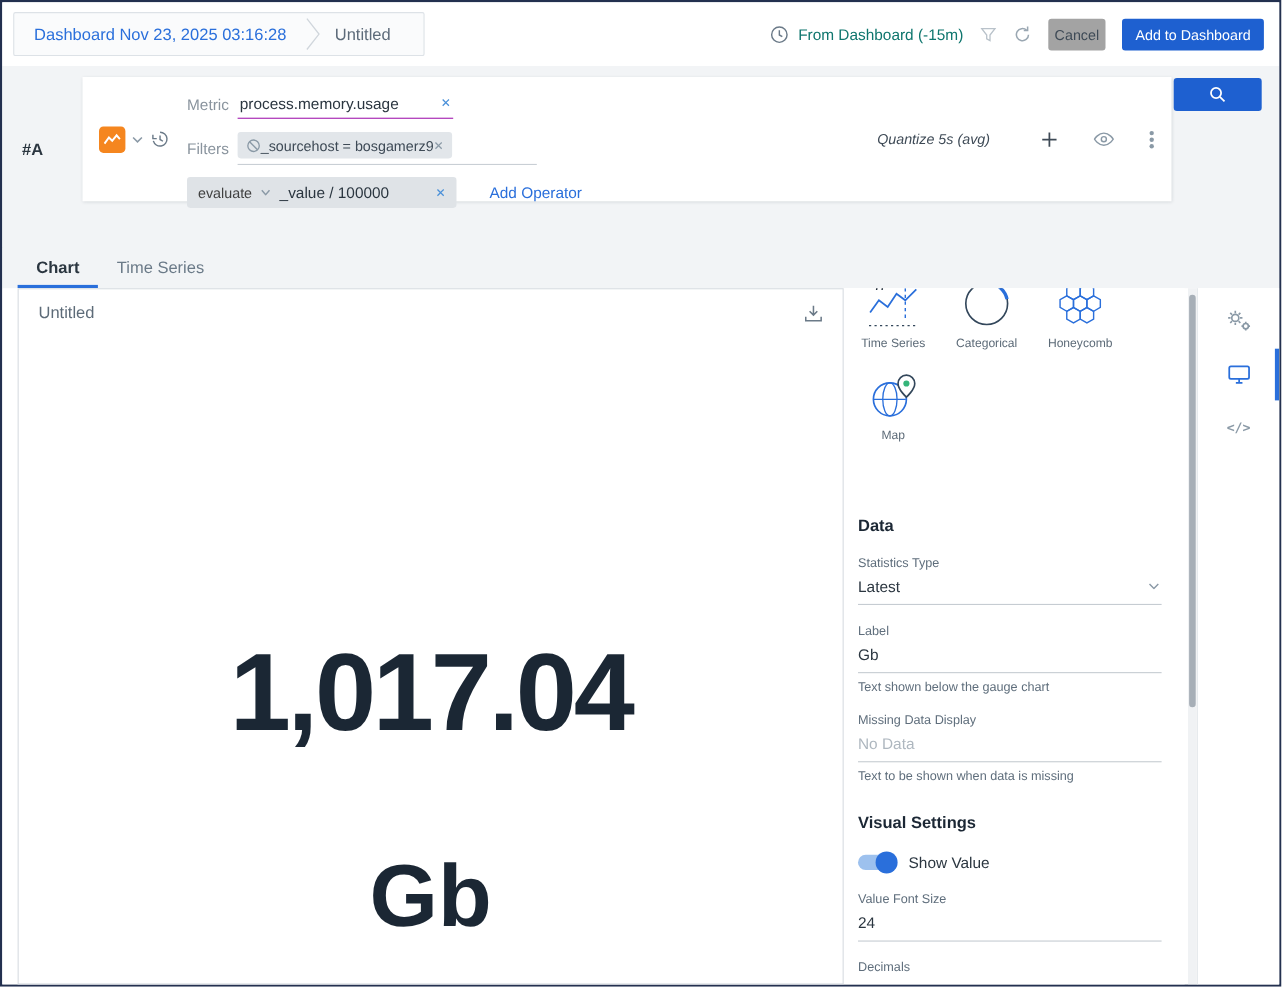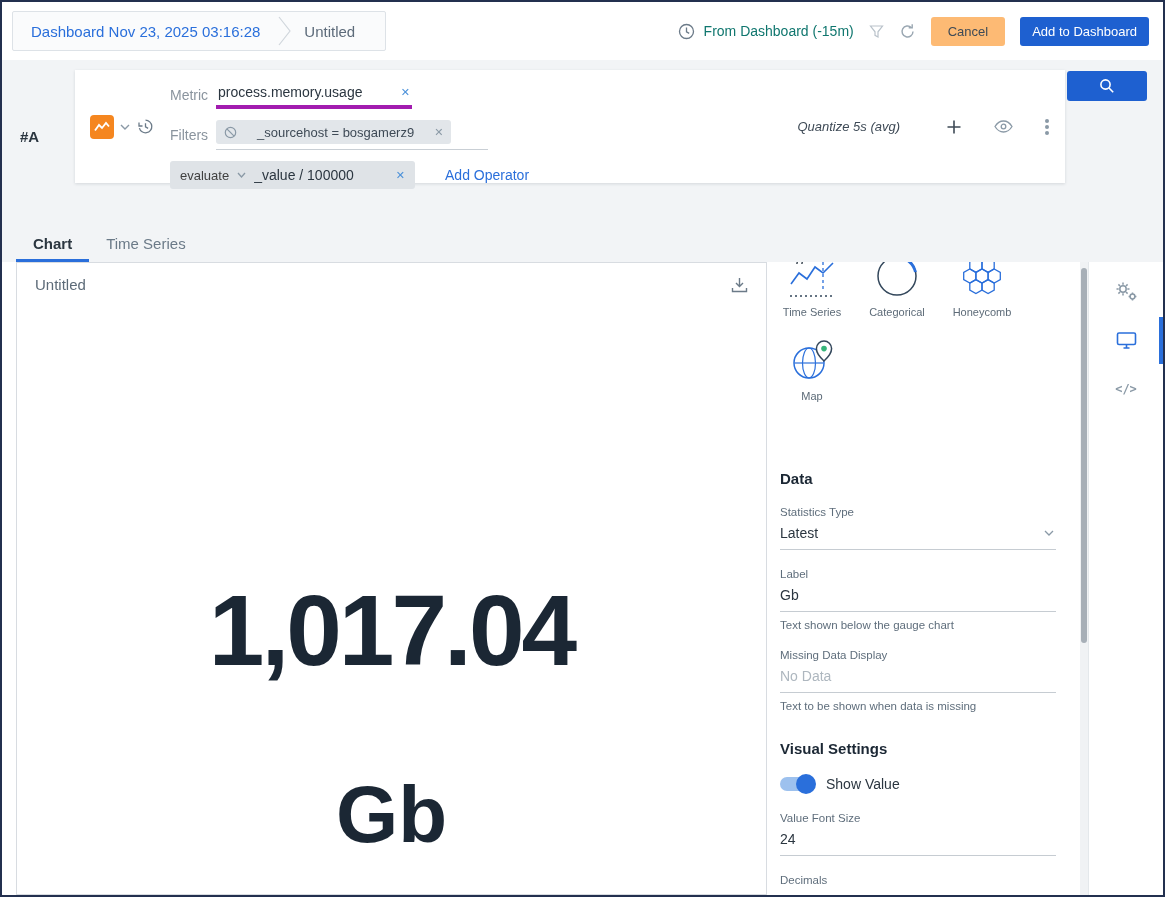--- a/index.html
+++ b/index.html
@@ -11,42 +11,42 @@
   }
   
   .topbar{ height:58px; background:#fff; flex:0 0 58px; display:flex; align-items:center;
            justify-content:space-between; padding:0 14px 0 10px; }
   .crumb-tab{ display:flex; align-items:center; height:40px; background:#fafbfc;
               border:1px solid #dde2e7; border-radius:2px; }
   .crumb-dash{ color:#2a6fdb; font-size:15px; padding:0 18px; cursor:pointer; white-space:nowrap;}
   .crumb-panel{ color:#5d6b7a; font-size:15px; padding:0 30px 0 12px; white-space:nowrap;}
   .topbar-right{ display:flex; align-items:center; gap:15px; }
   .range-text{ color:#0f766e; font-size:14px; margin-left:-6px; }
-  .btn-cancel{ background:#fdba74; color:#3e4a56; border:none; border-radius:3px;
-               font-size:13px; padding:7px 17px; font-family:inherit; cursor:pointer;}
+  .btn-cancel{ background:#a3a3a3; color:#3e4a56; border:none; border-radius:3px;
+               font-size:13px; padding:7px 6px; font-family:inherit; cursor:pointer;}
   .btn-primary{ background:#1e60d0; color:#fff; border:none; border-radius:3px;
                 font-size:13px; padding:7px 12px; font-family:inherit; cursor:pointer;}
   .ic{ display:inline-flex; align-items:center; justify-content:center; }
   
   .query-area{ position:relative; height:165px; flex:0 0 165px; background:#f2f4f6; }
   .row-id{ position:absolute; left:18px; top:68px; font-size:15px; font-weight:bold; color:#2b3640;}
   .query-card{ position:absolute; left:73px; top:10px; width:990px; height:113px; background:#fff;
                box-shadow:0 1px 3px rgba(30,40,60,.14); display:flex; }
   .q-icons{ width:95px; flex:0 0 95px; display:flex; align-items:center; justify-content:center; gap:6px;}
   .orange-ic{ width:24px; height:24px; background:#f5861f; border-radius:4px;
               display:flex; align-items:center; justify-content:center; cursor:pointer;}
   .q-fields{ flex:1; padding-top:11px; }
   .f-row{ display:flex; align-items:center; margin-bottom:11px; min-height:28px;}
   .f-label{ width:44px; font-size:14px; color:#8a949e; flex:0 0 44px; }
-  .metric-box{ width:196px; border-bottom:4px solid #a21caf; display:flex; align-items:center;
+  .metric-box{ width:196px; border-bottom:1px solid #a21caf; display:flex; align-items:center;
                justify-content:space-between; padding:3px 2px 5px 2px; margin-left:2px;}
   .metric-text{ font-size:14px; color:#2b3640; }
   .filter-underline{ width:272px; border-bottom:1px solid #c9cfd5; padding:0 0 5px 0; margin-left:2px;}
   .chip{ background:#e2e6ea; border-radius:3px; height:24px; display:inline-flex; align-items:center;
-         gap:20px; padding:0 8px; font-size:13px; color:#3e4a56; cursor:pointer;}
+         gap:0; padding:0 8px; font-size:13px; color:#3e4a56; cursor:pointer;}
   .op-chip{ background:#dfe3e7; border-radius:3px; height:28px; display:inline-flex; align-items:center;
             gap:8px; padding:0 10px; cursor:pointer;}
   .op-name{ font-size:13px; color:#404040; }
   .op-expr{ font-size:14px; color:#2b3640; padding-right:34px;}
   .link{ color:#2a6fdb; font-size:14px; cursor:pointer; }
   .add-op{ margin-left:30px; }
   .q-right{ position:absolute; right:16px; top:0; bottom:0; display:flex; align-items:center; gap:32px;}
   .quantize{ font-style:italic; font-size:13px; color:#3e4a56; margin-right:14px; cursor:pointer;}
   .search-btn{ position:absolute; right:16px; top:11px; width:80px; height:30px; background:#1e60d0;
                border:none; border-radius:3px; display:flex; align-items:center; justify-content:center;

